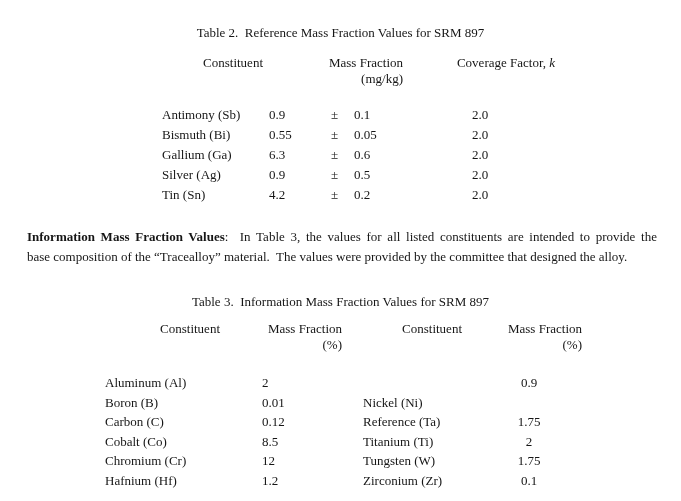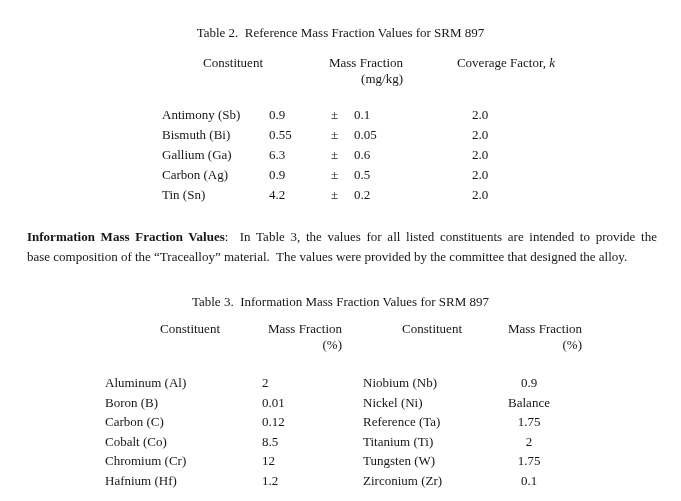--- a/index.html
+++ b/index.html
@@ -86,21 +86,21 @@
       <span class="kval">2.0</span>
     </div>
     <div class="t2-row">
       <span class="name">Gallium (Ga)</span>
       <span class="val">6.3</span>
       <span class="pm">±</span>
       <span class="unc">0.6</span>
       <span class="kval">2.0</span>
     </div>
     <div class="t2-row">
-      <span class="name">Carbon (Ag)</span>
+      <span class="name">Silver (Ag)</span>
       <span class="val">0.9</span>
       <span class="pm">±</span>
       <span class="unc">0.5</span>
       <span class="kval">2.0</span>
     </div>
     <div class="t2-row">
       <span class="name">Tin (Sn)</span>
       <span class="val">4.2</span>
       <span class="pm">±</span>
       <span class="unc">0.2</span>
@@ -123,28 +123,26 @@
   <div class="abs hdr" id="t3-hdr-c2">Constituent</div>
   <div class="abs hdr" id="t3-hdr-m2">
     <div>Mass Fraction</div>
     <div>(%)</div>
   </div>
 
   <div class="abs" id="t3-rows">
     <div class="t3-row">
       <span class="c1">Aluminum (Al)</span>
       <span class="v1">2</span>
-      <span class="c2">Niobium (Nb)</span>
       <span class="v2">0.9</span>
     </div>
     <div class="t3-row">
       <span class="c1">Boron (B)</span>
       <span class="v1">0.01</span>
       <span class="c2">Nickel (Ni)</span>
-      <span class="v2">Balance</span>
     </div>
     <div class="t3-row">
       <span class="c1">Carbon (C)</span>
       <span class="v1">0.12</span>
       <span class="c2">Reference (Ta)</span>
       <span class="v2">1.75</span>
     </div>
     <div class="t3-row">
       <span class="c1">Cobalt (Co)</span>
       <span class="v1">8.5</span>

